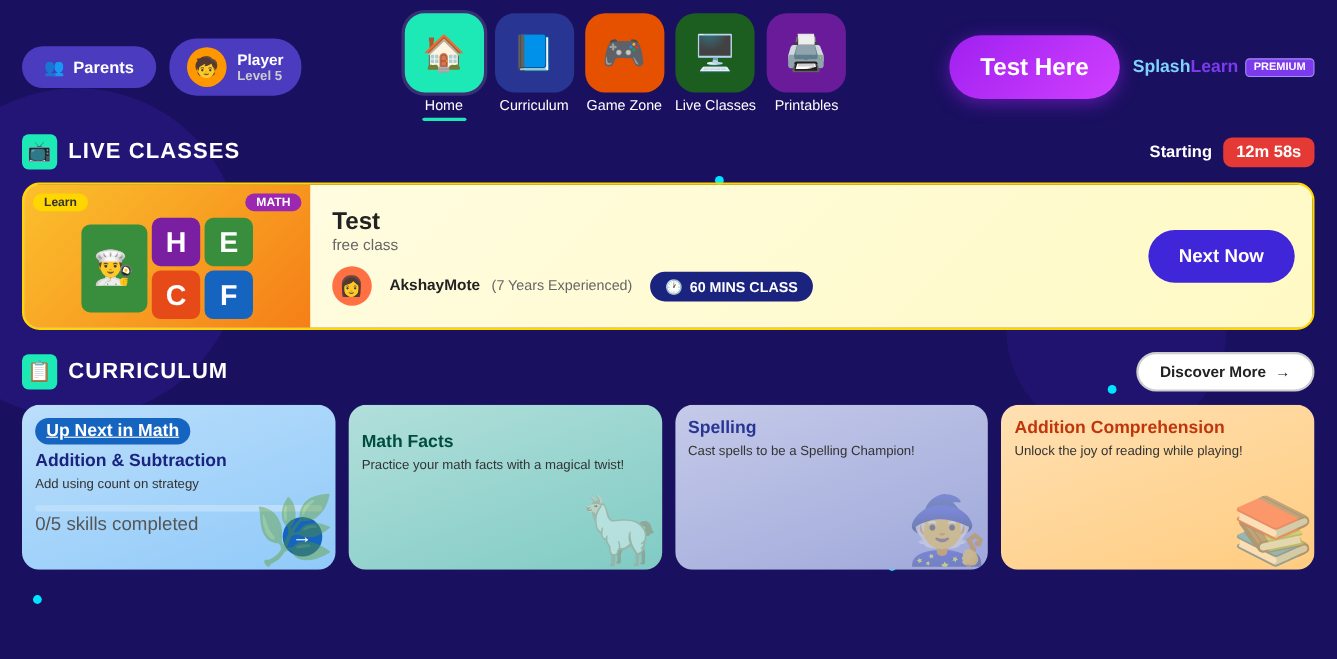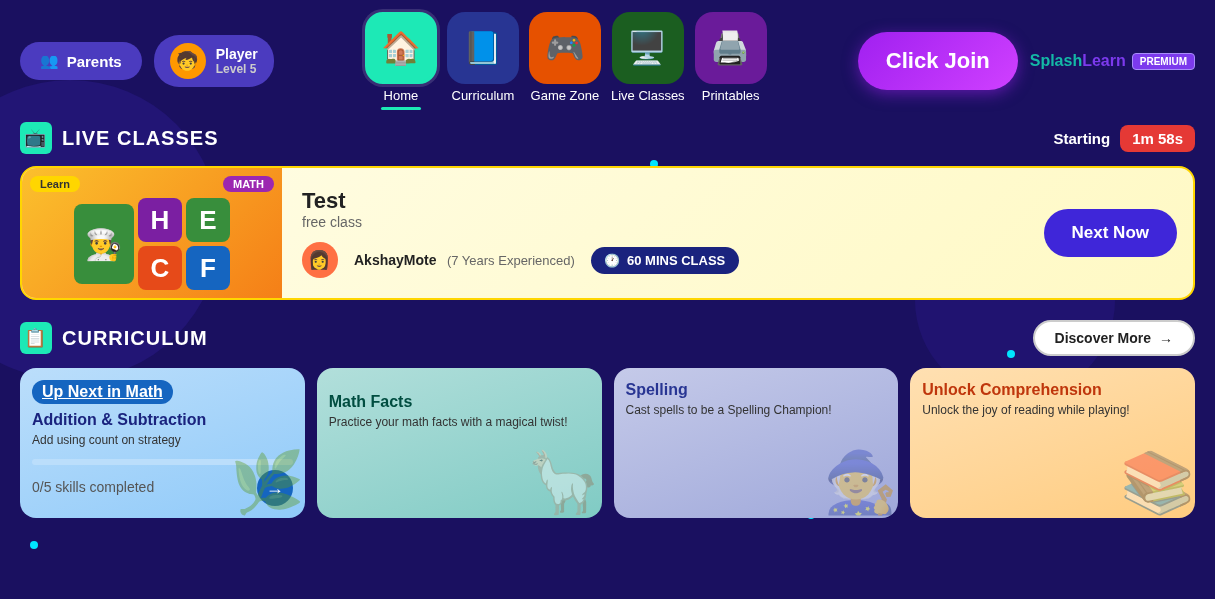--- a/index.html
+++ b/index.html
@@ -417,24 +417,23 @@
       border-radius: 3px;
       overflow: hidden;
     }
     .curr-progress-bar {
       height: 100%;
       width: 0%;
       background: #1565c0;
       border-radius: 3px;
     }
     .curr-progress-text {
-      font-size: 14px;
+      font-size: 17px;
       color: #555;
       padding: 2px 12px;
-      margin-top: 12px;
     }
     .curr-arrow {
       position: absolute;
       bottom: 12px; right: 12px;
       width: 36px; height: 36px;
       background: #1565c0;
       border-radius: 50%;
       display: flex;
       align-items: center;
       justify-content: center;
@@ -505,40 +504,40 @@
       <span class="nav-label">Live Classes</span>
     </div>
     <div class="nav-item">
       <div class="nav-icon-wrap printables">
         <span>🖨️</span>
       </div>
       <span class="nav-label">Printables</span>
     </div>
   </div>
 
-  <button class="btn-clickhere">Click Join</button>
+  <button class="btn-clickhere">Test Here</button>
 
   <div class="splashlearn-logo">
     <span>
-      <span style="color:#14b8a6;">Splash</span><span style="color:#7c3aed;">Learn</span>
+      <span style="color:#7dd3fc;">Splash</span><span style="color:#7c3aed;">Learn</span>
     </span>
     <span class="premium-badge">PREMIUM</span>
   </div>
 </div>
 
 <div class="main">
 
   <div class="section-header">
     <div class="section-title-group">
       <div class="section-icon">📺</div>
       <span class="section-title">LIVE CLASSES</span>
     </div>
     <div class="starting-info">
       <span>Starting</span>
-      <span class="timer-badge">1m 58s</span>
+      <span class="timer-badge">12m 58s</span>
     </div>
   </div>
 
   <div class="live-class-card">
     <div class="class-thumbnail">
       <span class="thumbnail-label-learn">Learn</span>
       <span class="thumbnail-label-math">MATH</span>
 
       <div style="display:flex;flex-direction:column;align-items:center;gap:4px;margin-top:22px;">
         <div style="display:flex;gap:4px;align-items:center;">
@@ -607,19 +606,19 @@
         <div class="curr-deco">🦙</div>
       </div>
 
       <div class="curr-card curr-card-3">
         <div class="curr-card-title curr-card-title3" style="margin-top:12px;">Spelling</div>
         <div class="curr-card-subtitle">Cast spells to be a Spelling Champion!</div>
         <div class="curr-deco">🧙</div>
       </div>
 
       <div class="curr-card curr-card-4">
-        <div class="curr-card-title curr-card-title4" style="margin-top:12px;">Unlock Comprehension</div>
+        <div class="curr-card-title curr-card-title4" style="margin-top:12px;">Addition Comprehension</div>
         <div class="curr-card-subtitle">Unlock the joy of reading while playing!</div>
         <div class="curr-deco">📚</div>
       </div>
     </div>
   </div>
 </div>
 
 </body></html>

